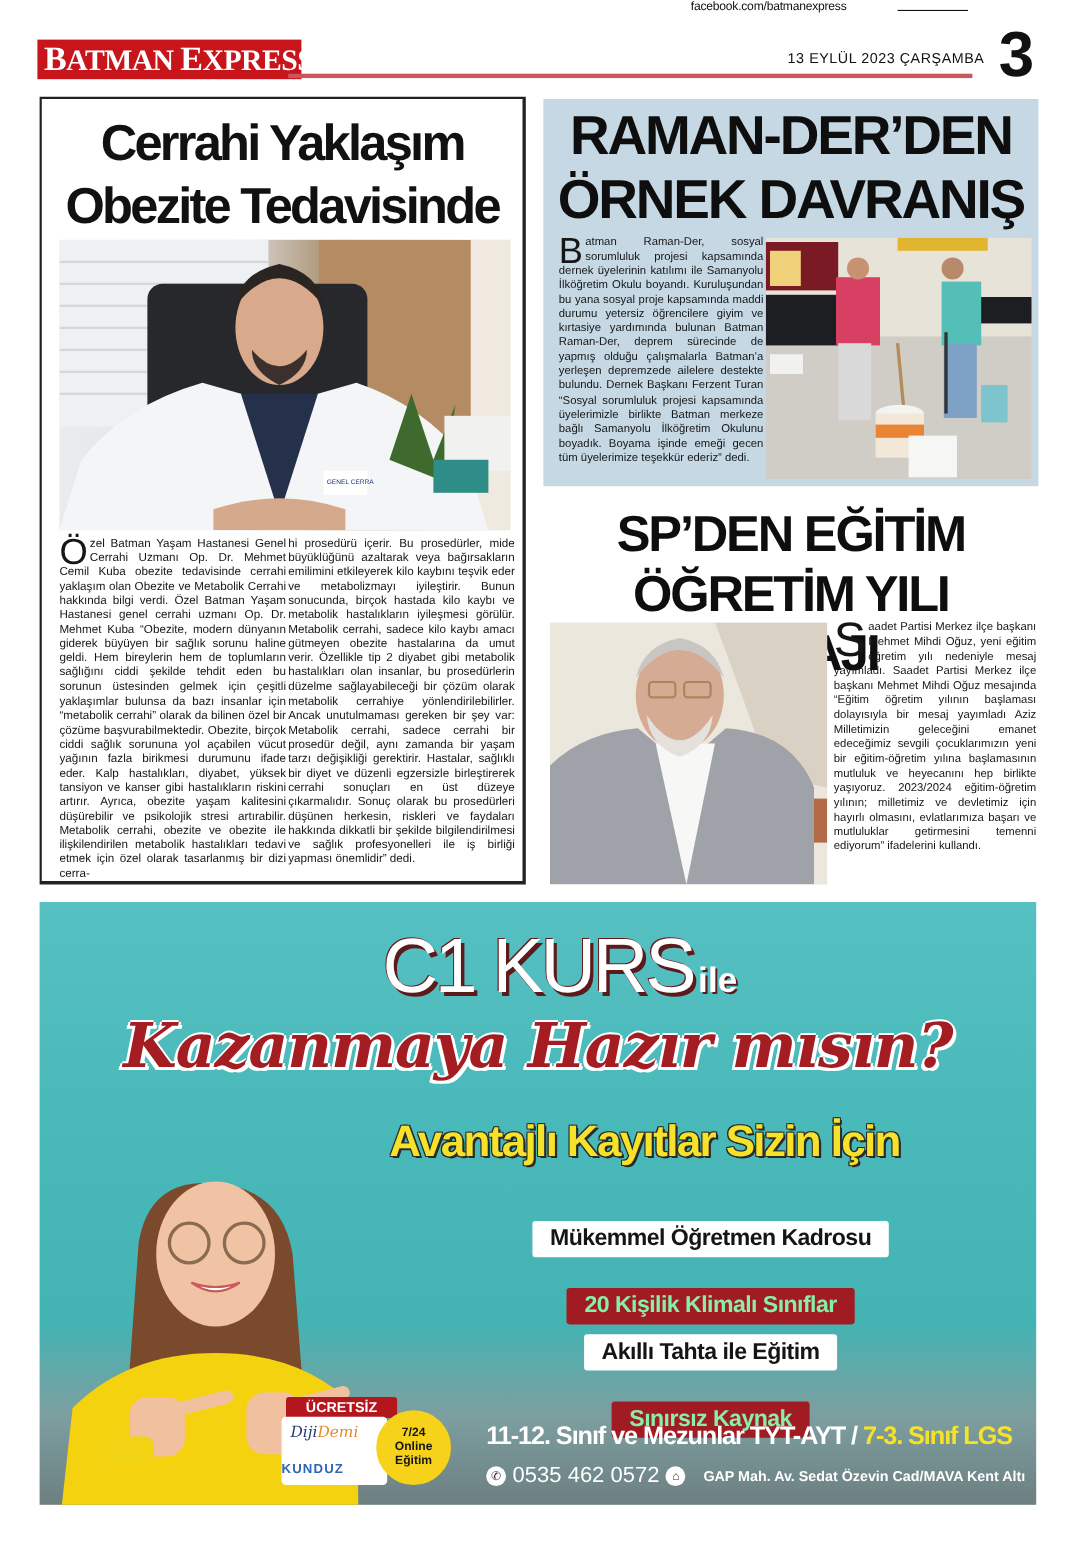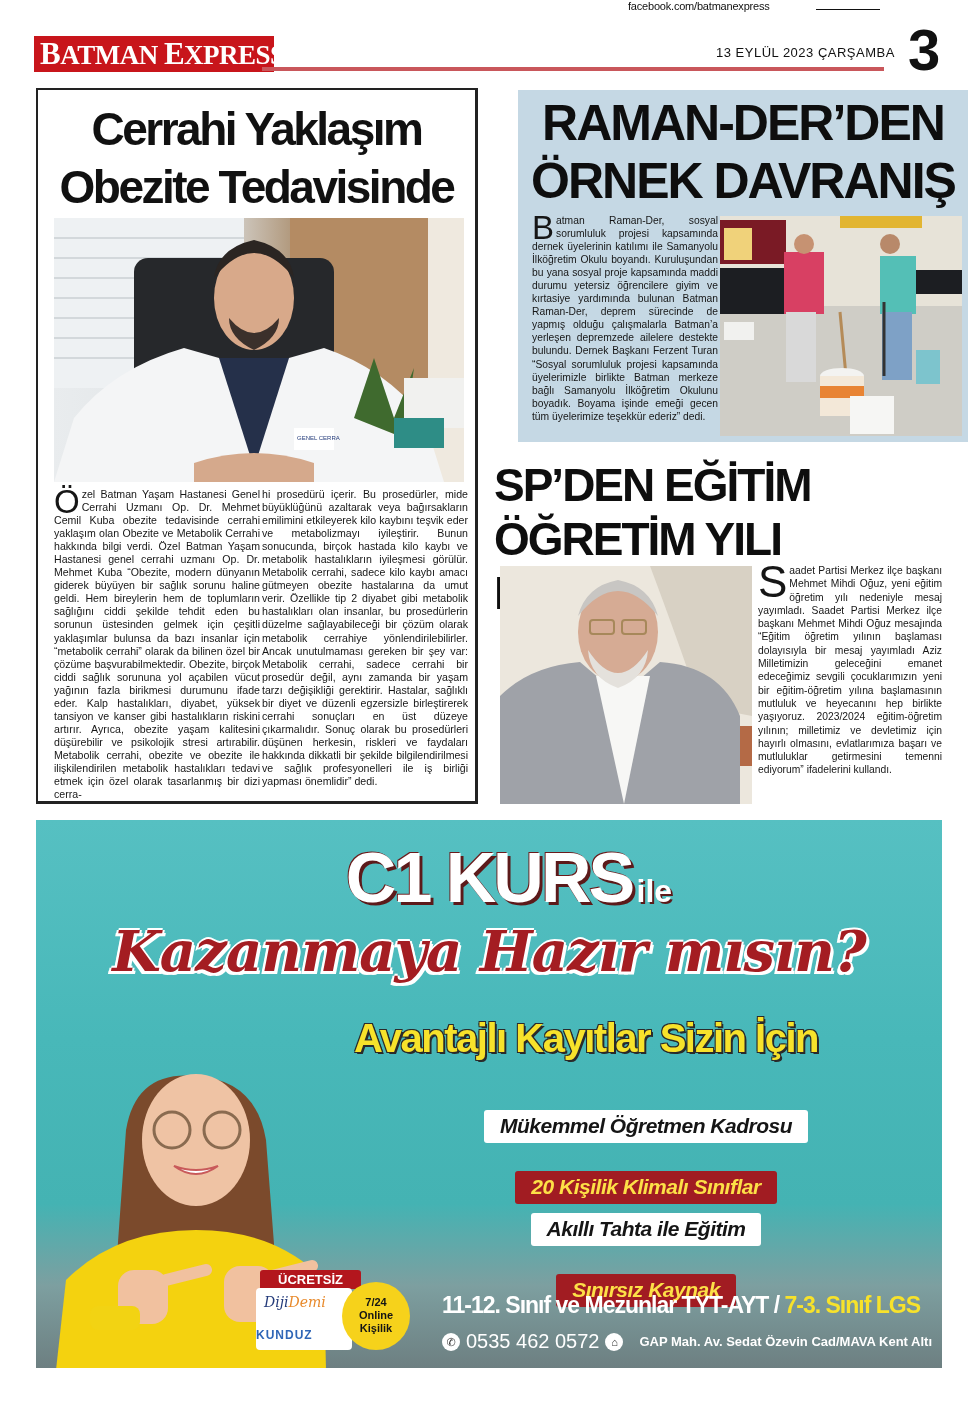--- a/index.html
+++ b/index.html
@@ -28,57 +28,57 @@
           letter-spacing: -2.5px; color: #111; }
   .art1 .photo { position: absolute; left: 16px; top: 128px; width: 410px; height: 264px; overflow: hidden;
           background: linear-gradient(90deg, #e9ecee 0%, #dfe3e5 38%, #a88a68 62%, #c7a07a 80%, #ece6dc 100%); }
   .art1 .body { position: absolute; top: 398px; width: 206px; font-size: 10.6px; line-height: 13.05px;
           text-align: justify; color: #161616; hyphens: manual; }
   .art1 .col1 { left: 16px; }
   .art1 .col2 { left: 224px; }
   .dropcap { float: left; font-size: 33px; line-height: 25px; margin-right: 2px; margin-top: 1px; font-weight: normal; }
 
   
-  .art2 { position: absolute; left: 494px; top: 90px; width: 450px; height: 352px; background: #c5d8e4; margin-left: 24px; }
+  .art2 { position: absolute; left: 494px; top: 90px; width: 450px; height: 352px; background: #c5d8e4; }
   .art2 .headline { position: absolute; left: 0; top: 4px; width: 100%; text-align: center; font-weight: bold;
           font-size: 50px; line-height: 58px; letter-spacing: -2px; color: #0e0e0e; }
   .art2 .body { position: absolute; left: 14px; top: 124px; width: 186px; font-size: 10.3px; line-height: 13.05px;
           text-align: justify; color: #161616; }
   .art2 .photo { position: absolute; left: 202px; top: 126px; width: 242px; height: 220px; overflow: hidden;
           background: #d8d6d0; }
 
   
   .art3 { position: absolute; left: 494px; top: 450px; width: 450px; height: 390px; background: #fff; }
-  .art3 .headline { position: absolute; left: 0; top: 8px; width: 100%; font-weight: bold;
+  .art3 .headline { position: absolute; left: 0; top: 8px; width: 100%; text-align: center; font-weight: bold;
           font-size: 46px; line-height: 54px; letter-spacing: -2px; color: #0e0e0e; }
   .art3 .photo { position: absolute; left: 6px; top: 116px; width: 252px; height: 238px; overflow: hidden;
           background: #e8e3da; }
   .art3 .body { position: absolute; left: 264px; top: 114px; width: 184px; font-size: 10.3px; line-height: 13.3px;
           text-align: justify; color: #161616; }
   .art3 .dropcap { font-size: 44px; line-height: 34px; }
 
   
   .ad { position: absolute; left: 36px; top: 820px; width: 906px; height: 548px; overflow: hidden;
         background: linear-gradient(180deg, #56c0c2 0%, #48b8b9 40%, #44b3b3 70%, #7d9fa0 85%, #6d7f81 100%); }
   .ad-title { position: absolute; left: 0; top: 20px; width: 100%; text-align: center; }
-  .ad-title .c1 { font-weight: bold; font-size: 70px; letter-spacing: -3px; color: #fff;
+  .ad-title .c1 { font-weight: normal; font-size: 70px; letter-spacing: -3px; color: #fff;
         text-shadow: 3px 3px 0 #5c1a1a, -1px -1px 0 #6b1b1b; line-height: 76px; margin-left: 40px; }
   .ad-title .ile { font-weight: bold; font-size: 32px; color: #fff; text-shadow: 2px 2px 0 #5c1a1a; }
   .ad-script { position: absolute; left: 0; top: 96px; width: 100%; text-align: center;
         font-family: "DejaVu Serif", serif; font-style: italic; font-weight: bold; font-size: 56px; color: #a41d22;
         letter-spacing: -1px; line-height: 70px;
         text-shadow: 2px 0 0 #fff, -2px 0 0 #fff, 0 2px 0 #fff, 0 -2px 0 #fff, 3px 3px 0 #fff, -3px 3px 0 #fff; }
   .ad-sub { position: absolute; left: 210px; top: 196px; width: 680px; text-align: center; font-weight: bold;
         font-size: 40px; color: #f7e22b; letter-spacing: -1.5px;
         text-shadow: 2px 2px 0 #2a2a2a, -1px -1px 0 #2a2a2a, 1px -1px 0 #2a2a2a, -1px 1px 0 #2a2a2a; }
-  .pill-wrap { position: absolute; left: 400px; top: 290px; width: 420px; font-style: italic; }
+  .pill-wrap { position: absolute; left: 400px; top: 290px; width: 420px; }
   .pill { display: block; margin: 0 auto 9px auto; width: fit-content; padding: 3px 16px 4px; font-weight: bold;
           font-size: 21px; letter-spacing: -0.5px; border-radius: 3px; line-height: 26px; }
   .pill.white { background: #ffffff; color: #151515; }
-  .pill.red { background: #a11c22; color: #fde047; margin-top: 28px; }
+  .pill.red { background: #a11c22; color: #86efac; margin-top: 28px; }
   .ad-grades { position: absolute; left: 406px; top: 472px; font-weight: bold; font-size: 23px; color: #fff;
         letter-spacing: -1px; white-space: nowrap; }
   .ad-grades .yel { color: #f7e22b; }
   .ad-contact { position: absolute; left: 406px; top: 510px; font-size: 17px; color: #fff; white-space: nowrap;
         display: flex; align-items: center; gap: 6px; }
   .ad-contact .phone { font-size: 20px; }
   .ad-contact .addr { font-size: 13px; font-weight: bold; margin-left: 10px; }
   .ic-circle { display: inline-block; width: 18px; height: 18px; border-radius: 50%; background: #fff; color: #333;
         font-size: 11px; line-height: 18px; text-align: center; }
 
@@ -240,21 +240,21 @@
 
   <div class="badge">
     <div class="ucret">ÜCRETSİZ</div>
     <div class="card">
       <div class="diji"><span>Diji</span><span class="demi">Demi</span></div>
       <div class="kunduz">KUNDUZ</div>
     </div>
     <div class="circle">
       <div>7/24</div>
       <div>Online</div>
-      <div>Kişilik</div>
+      <div>Eğitim</div>
     </div>
   </div>
 
   <div class="ad-grades">
     <span>11-12. Sınıf ve Mezunlar TYT-AYT</span><span> / </span><span class="yel">7-3. Sınıf LGS</span>
   </div>
   <div class="ad-contact">
     <span class="ic-circle">✆</span>
     <span class="phone">0535 462 0572</span>
     <span class="ic-circle">⌂</span>

